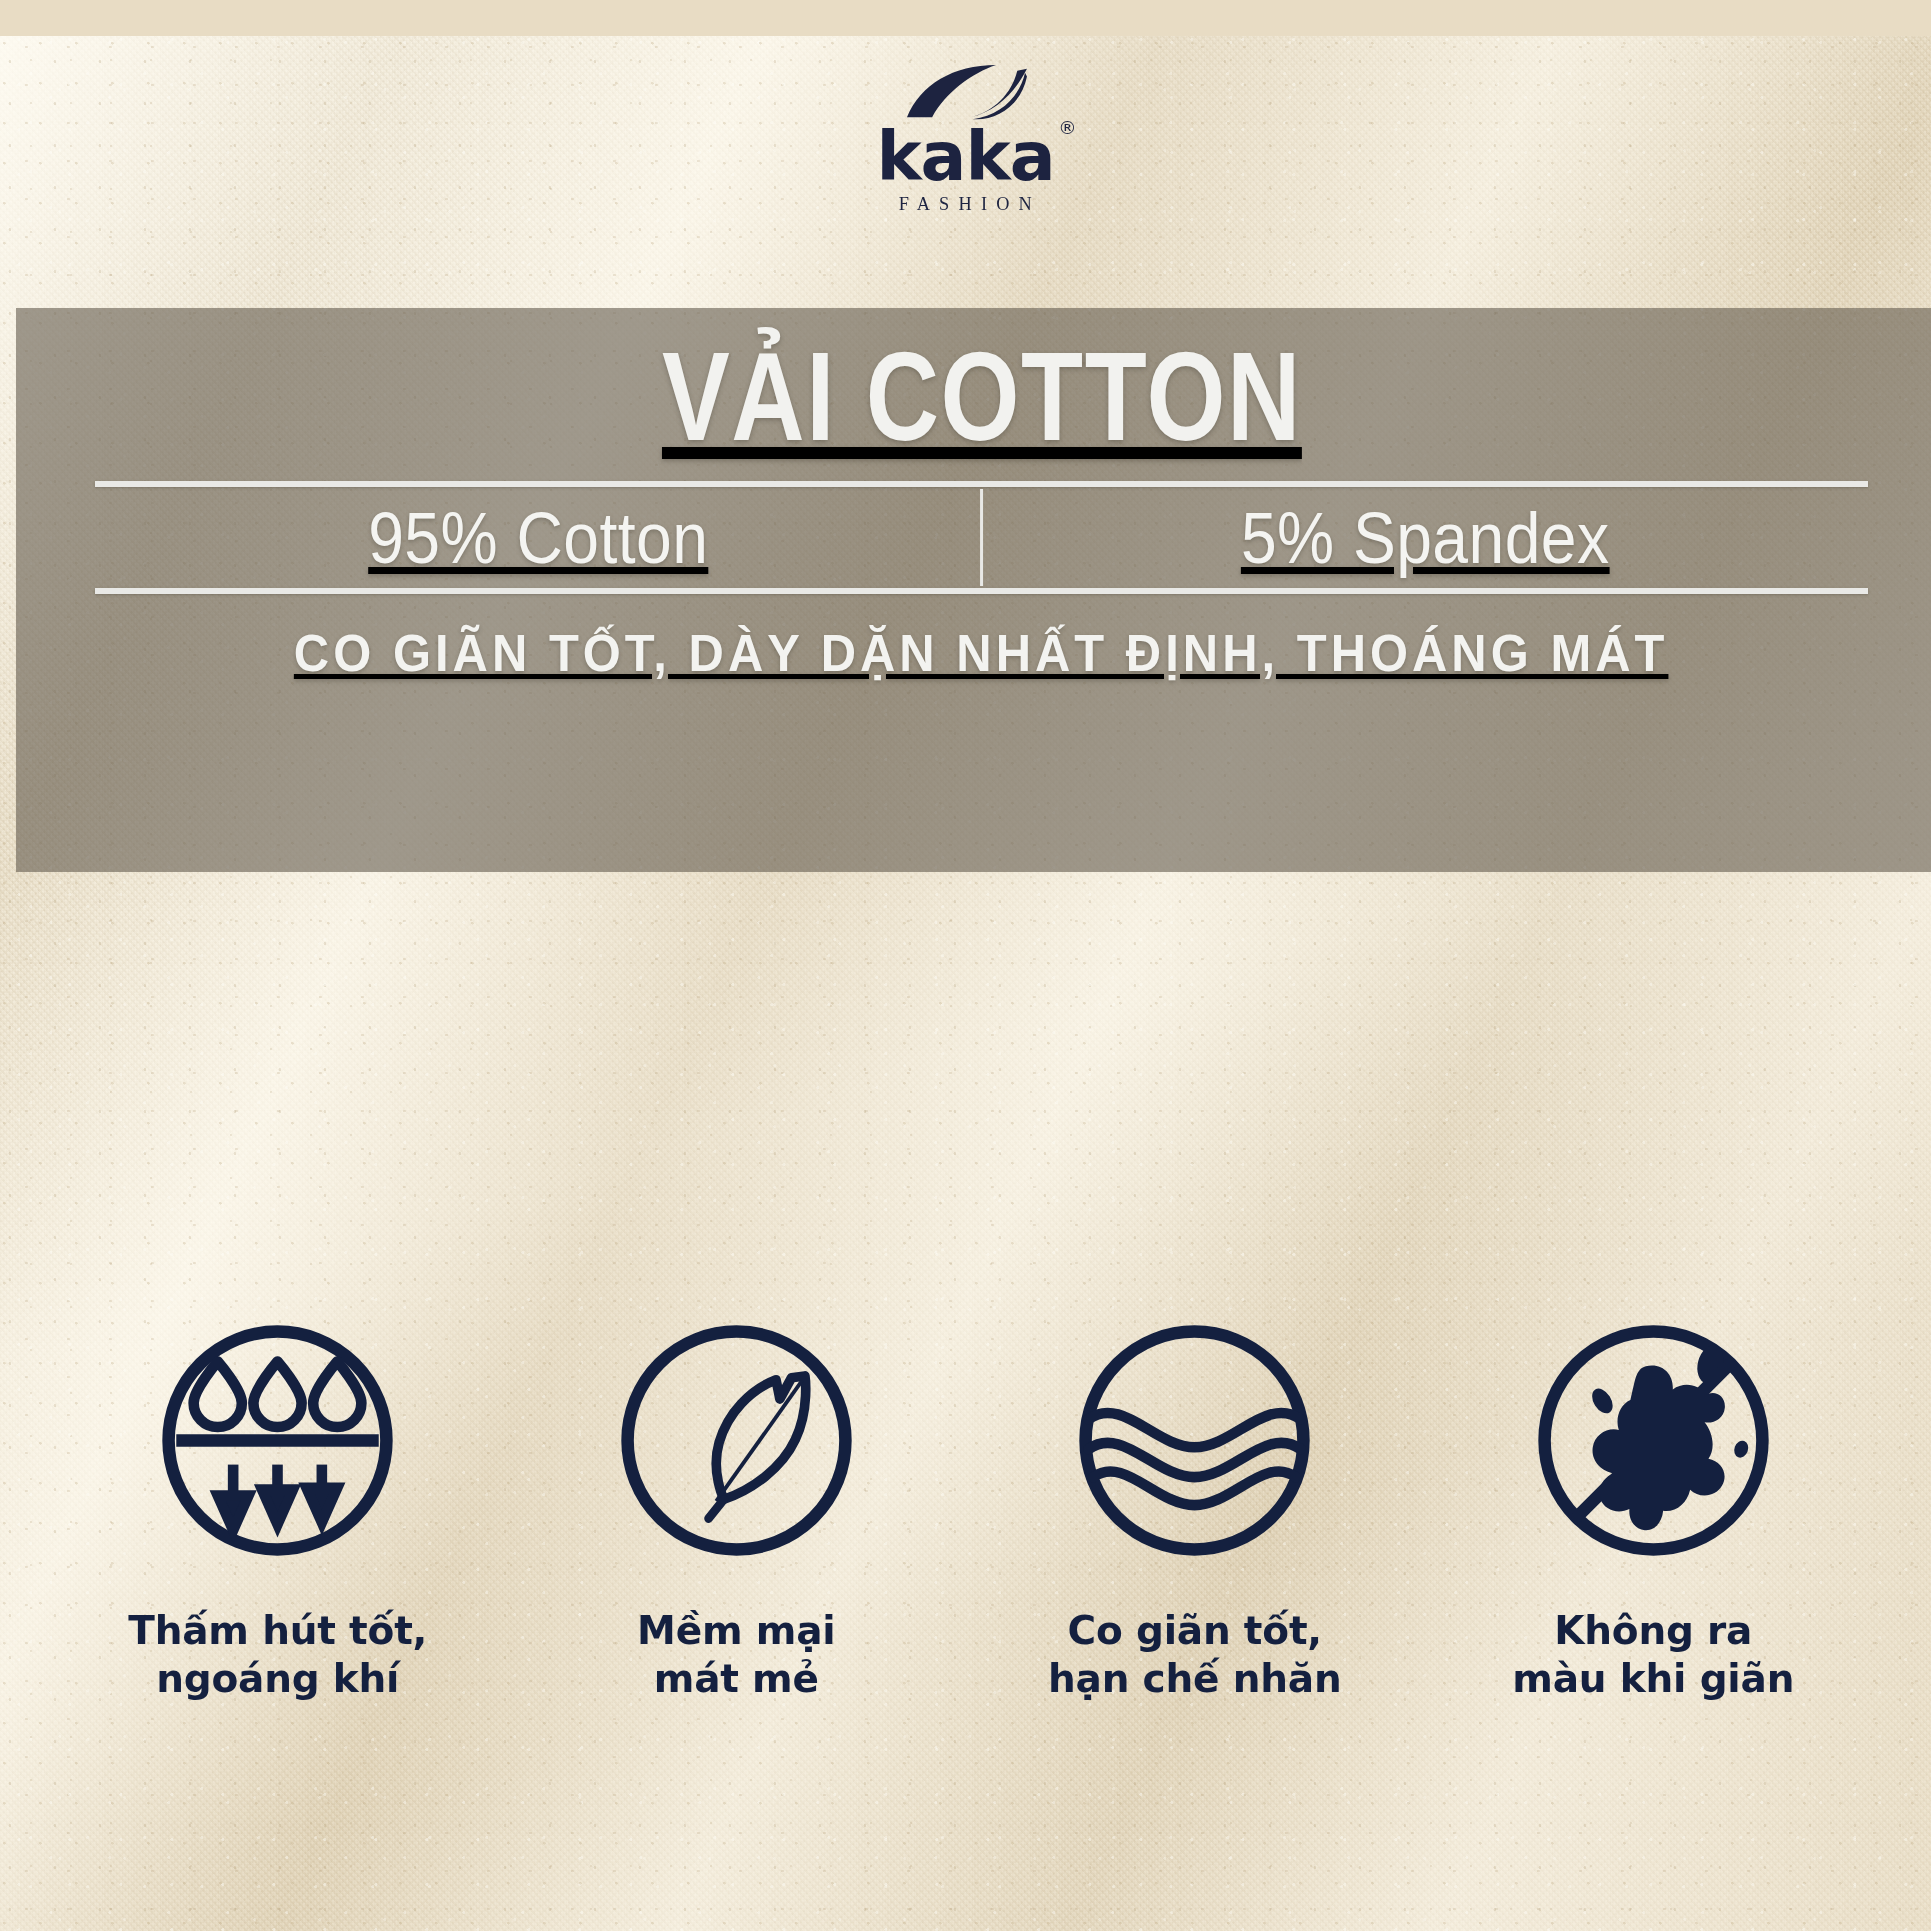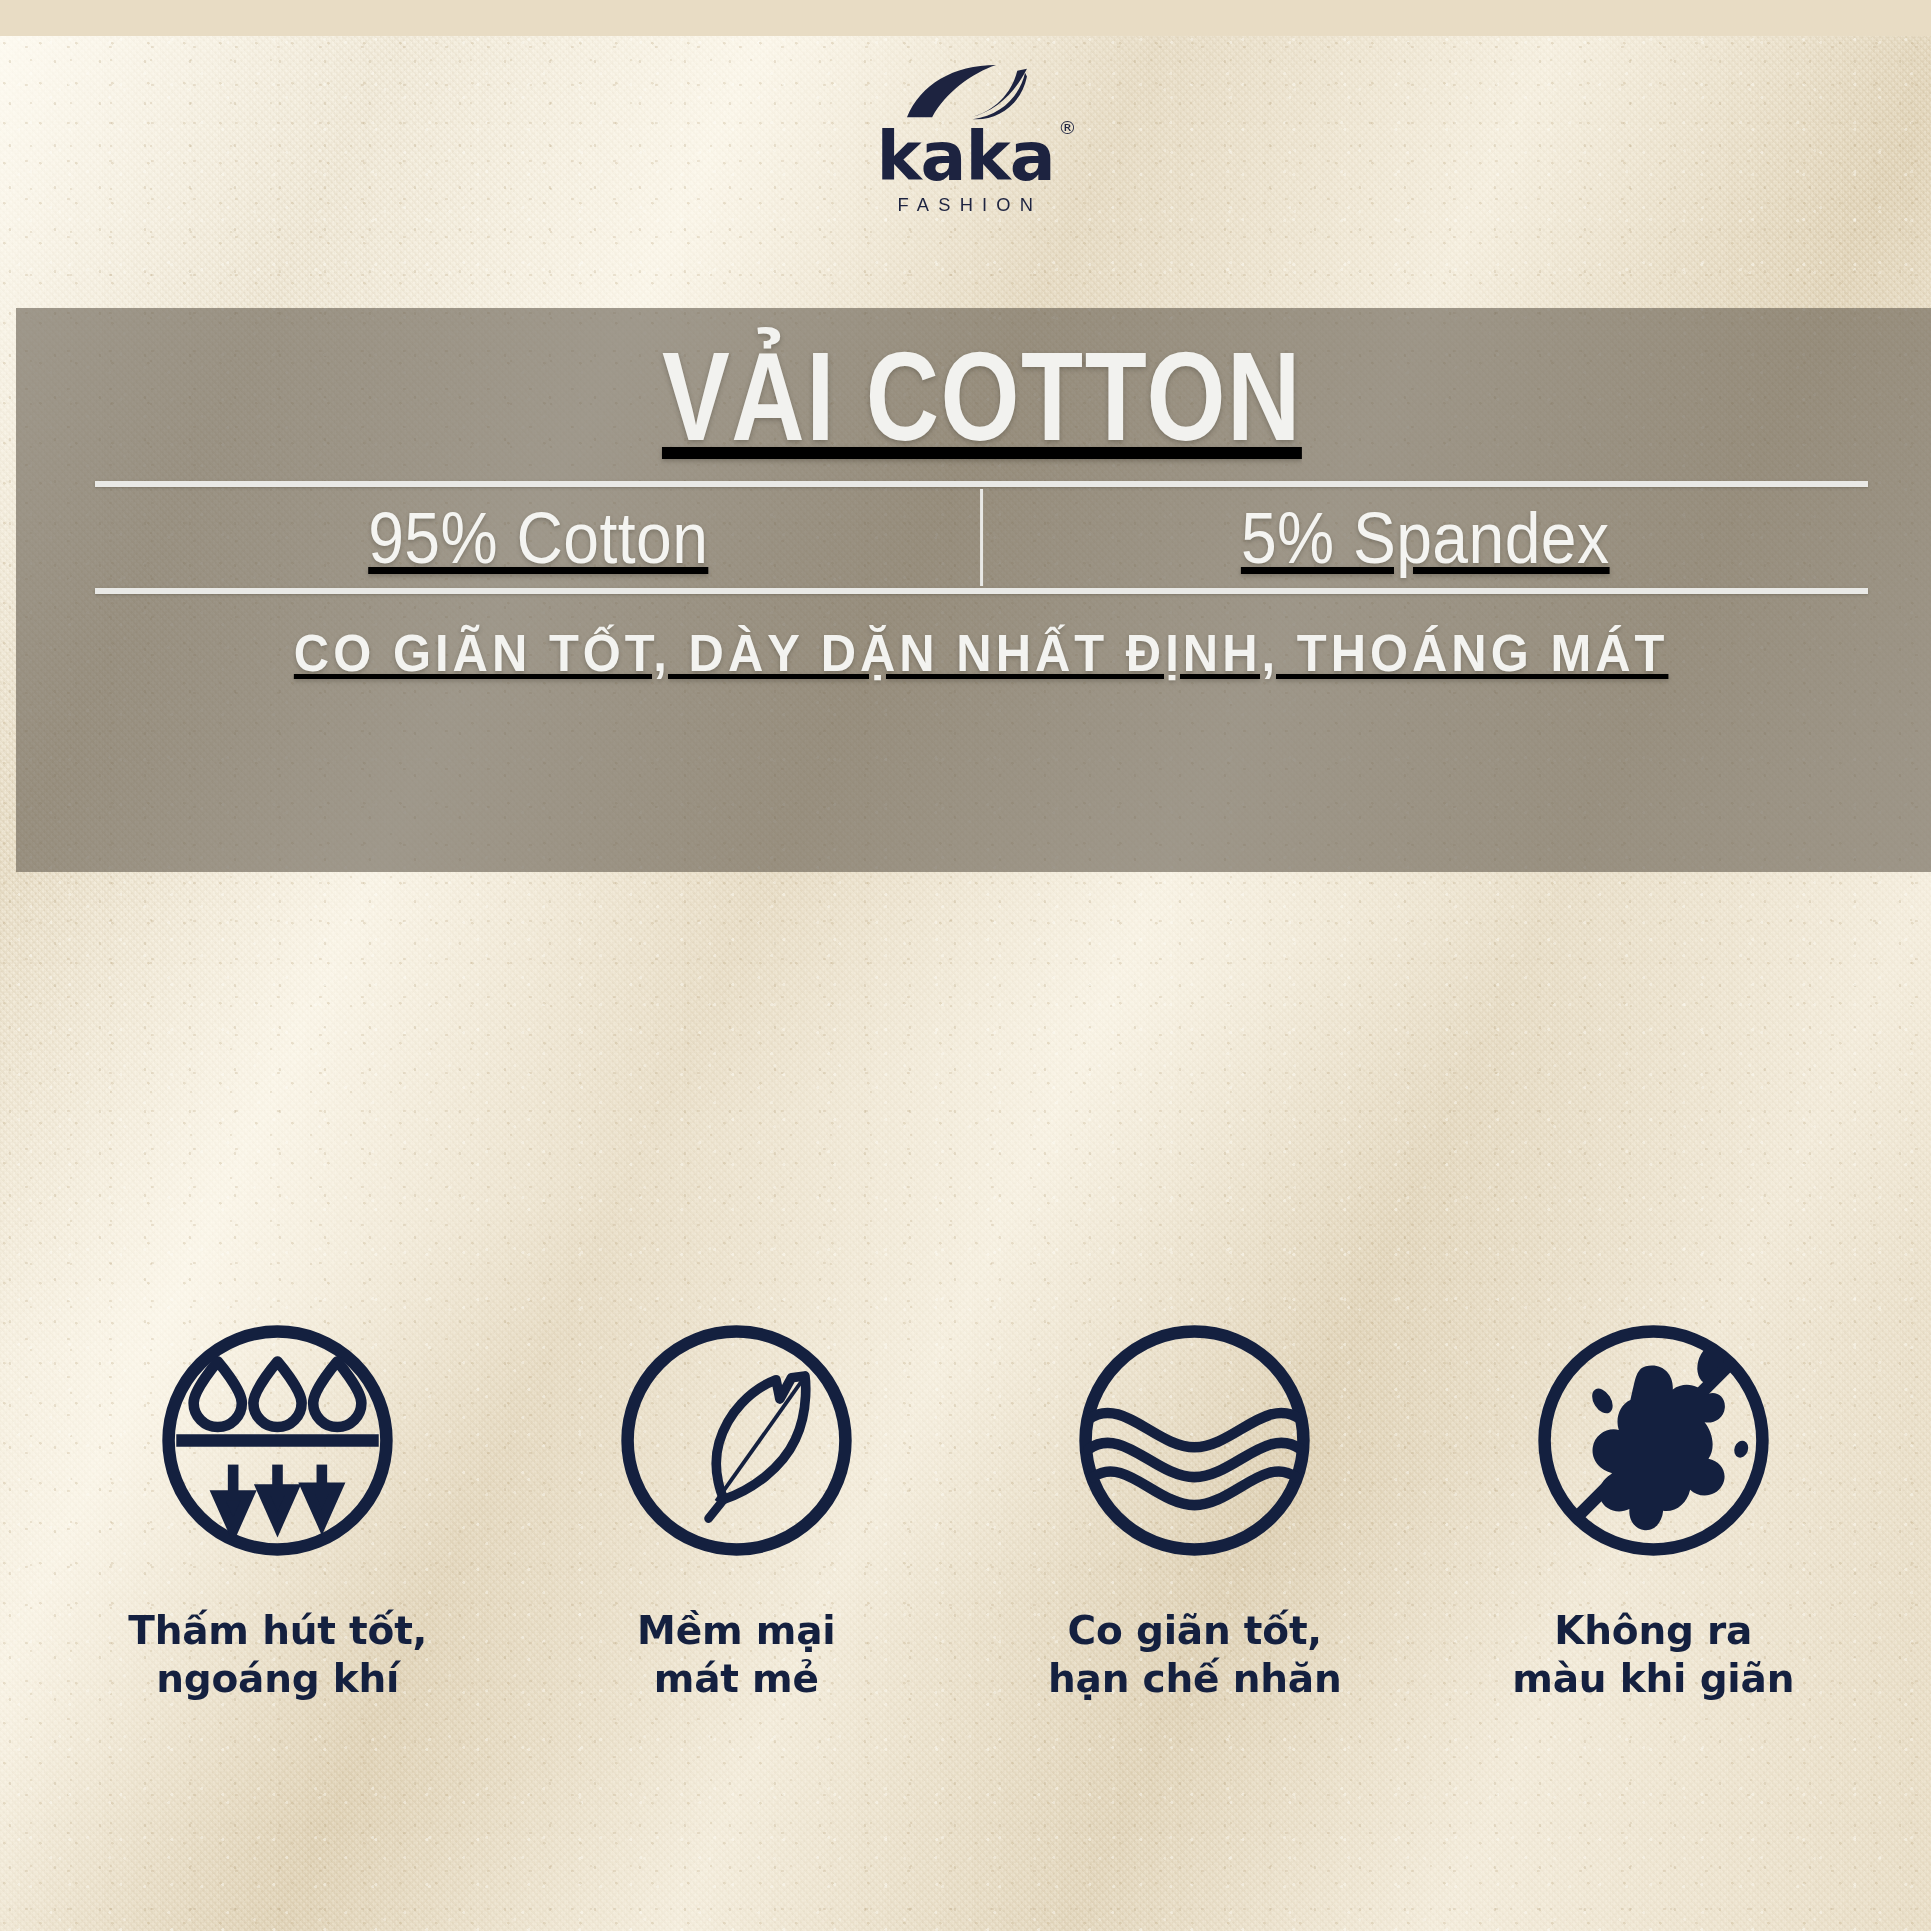--- a/index.html
+++ b/index.html
@@ -94,21 +94,21 @@
     letter-spacing:-1px;
     color:#1d2340;
     line-height:.95;
     margin-top:-1.9px;
   }
   .logo-reg{
     position:absolute;top:-5.8px;right:-21px;
     font-size:18.3px;font-weight:400;color:#1d2340;
   }
   .logo-sub{
-    font-family:Liberation Sans, sans-serif;
+    font-family:Liberation Serif, serif;
     font-size:18.3px;font-weight:400;
     letter-spacing:9.2px;
     color:#1d2340;
     margin-top:3.9px;
     margin-left:8.7px;
   }
 
   
   .band{
     position:absolute;left:16px;top:272px;width:1931px;height:564px;

